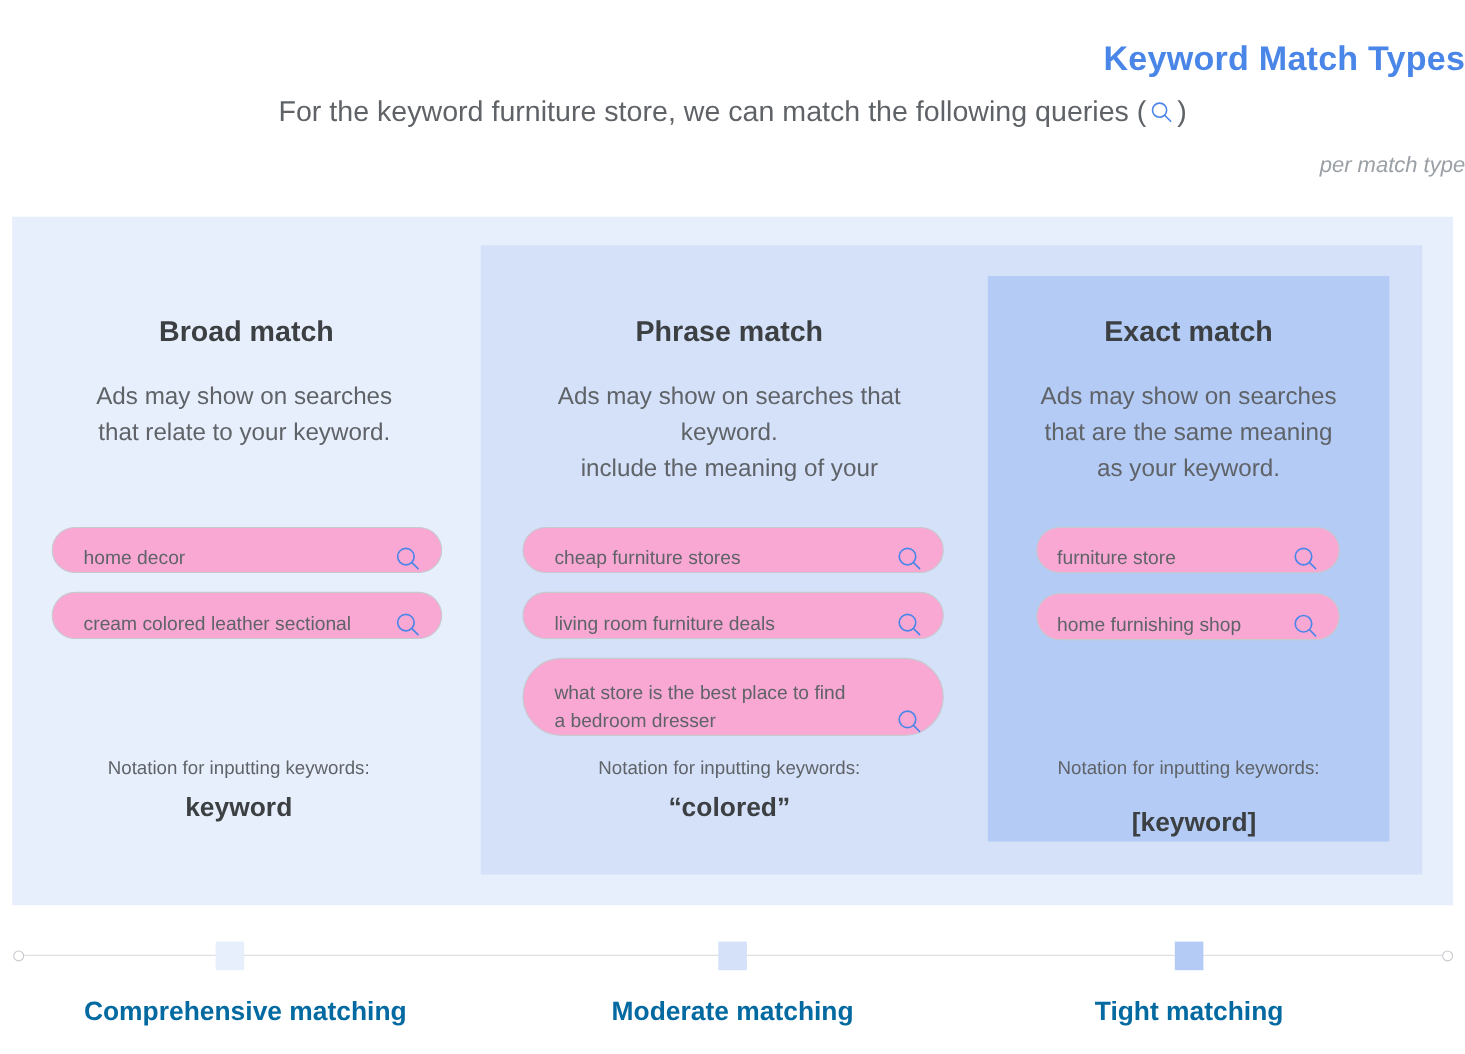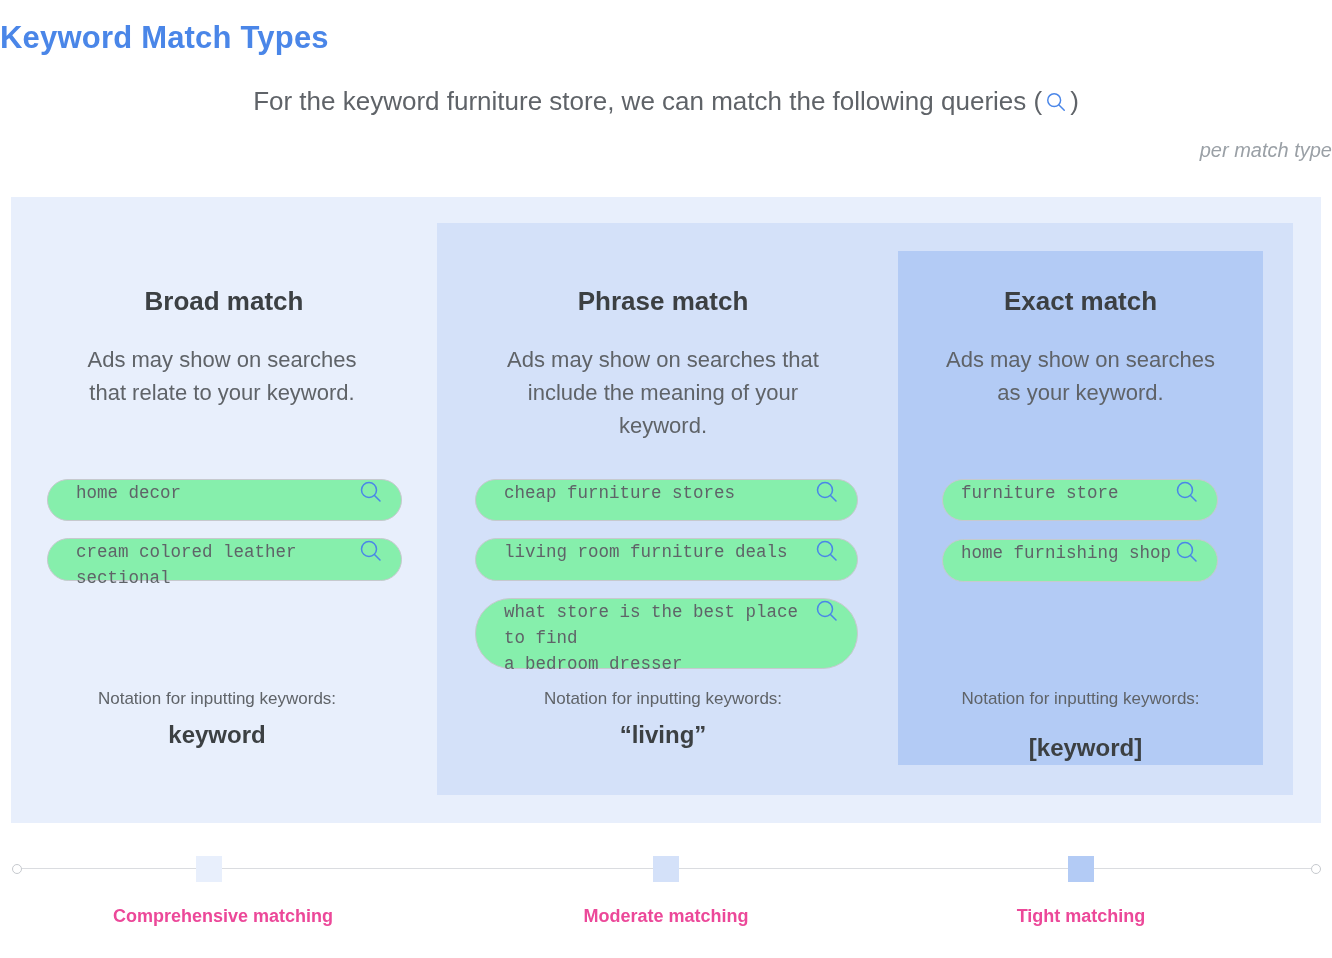--- a/index.html
+++ b/index.html
@@ -1,44 +1,44 @@
 <!DOCTYPE html>
 <html><head>
 <meta charset="utf-8">
 <style>
   html, body { margin:0; padding:0; }
   body { width:1332px; height:958px; position:relative; background:#ffffff; overflow:hidden;
          font-family:"Liberation Sans", "DejaVu Sans", sans-serif; color:#3c4043; }
   .abs { position:absolute; }
-  #title { left:0; width:1332px; top:20px; font-size:31px; font-weight:bold; color:#4a86e8; text-align:left; letter-spacing:0.2px; }
+  #title { left:0; width:1332px; top:36px; font-size:31px; font-weight:bold; color:#4a86e8; text-align:right; letter-spacing:0.2px; }
   #subtitle { left:0; width:1332px; top:86px; font-size:26px; color:#5f6368; text-align:center; }
   #subtitle .paren { color:#5f6368; }
   #subtitle .qicon { display:inline-block; width:22px; height:22px; vertical-align:-3px; margin:0 3px; }
   #permatch { left:0; width:1332px; top:139px; font-size:20px; font-style:italic; color:#9aa0a6; text-align:right; }
 
   #panel-outer { left:11px; top:197px; width:1310px; height:626px; background:#e8effc; }
   #panel-phrase { left:437px; top:223px; width:856px; height:572px; background:#d4e1f9; }
   #panel-exact { left:898px; top:251px; width:365px; height:514px; background:#b3cbf5; }
 
   .col-heading { font-size:26px; font-weight:bold; color:#3c4043; text-align:center; }
   .col-desc { font-size:22px; line-height:33px; color:#5f6368; text-align:center; }
 
-  .pill { background:#86efac; border:1px solid #c6c9ce; border-radius:22px; box-sizing:border-box;
-          display:flex; align-items:flex-start; padding-left:28px; padding-right:18px;font-family:Liberation Mono, monospace; }
+  .pill { background:#f9a8d4; border:1px solid #c6c9ce; border-radius:22px; box-sizing:border-box;
+          display:flex; align-items:flex-end; padding-left:28px; padding-right:18px; }
   .pill .ptext { flex:1; font-size:17.5px; color:#5f6368; line-height:26px; }
   .pill .picon { width:24px; height:24px; flex:none; }
   .pill.tall { border-radius:36px; }
 
   .notation-label { font-size:17px; color:#5f6368; text-align:center; }
   .notation-value { font-size:24px; font-weight:bold; color:#3c4043; text-align:center; }
 
   #tl-line { left:22px; top:868px; width:1289px; height:1px; background:#dadce0; }
   .tl-end { width:10px; height:10px; border:1px solid #c6c9ce; border-radius:50%; background:#fff; box-sizing:border-box; }
   .tl-square { width:26px; height:26px; }
-  .tl-label { font-size:18px; font-weight:bold; color:#ec4899; text-align:center; }
+  .tl-label { font-size:24px; font-weight:bold; color:#0369a1; text-align:center; }
 </style>
 </head>
 <body>
 
 <div id="title" class="abs">Keyword Match Types</div>
 <div id="subtitle" class="abs">
   <span>For the keyword furniture store, we can match the following queries</span>
   <span class="paren">(</span><span class="qicon"><svg width="22" height="22" viewBox="0 0 24 24">
         <circle cx="10" cy="10" r="7" fill="none" stroke="#4a86e8" stroke-width="1.6"></circle>
         <line x1="15" y1="15" x2="21" y2="21" stroke="#4a86e8" stroke-width="1.6" stroke-linecap="round"></line>
@@ -68,22 +68,22 @@
         <circle cx="10" cy="10" r="7.5" fill="none" stroke="#4a86e8" stroke-width="1.5"></circle>
         <line x1="15.5" y1="15.5" x2="21" y2="21" stroke="#4a86e8" stroke-width="1.5" stroke-linecap="round"></line>
       </svg></span>
 </div>
 <div class="abs notation-label" style="left:24px; width:386px; top:689px;">Notation for inputting keywords:</div>
 <div class="abs notation-value" style="left:24px; width:386px; top:721px;">keyword</div>
 
 <div class="abs col-heading" style="left:463px; width:400px; top:286px;">Phrase match</div>
 <div class="abs col-desc" style="left:463px; width:400px; top:343px;">
   <div>Ads may show on searches that</div>
+  <div>keyword.</div>
   <div>include the meaning of your</div>
-  <div>keyword.</div>
 </div>
 <div class="abs pill" style="left:475px; top:479px; width:383px; height:42px;">
   <span class="ptext">cheap furniture stores</span>
   <span class="picon"><svg width="24" height="24" viewBox="0 0 24 24">
         <circle cx="10" cy="10" r="7.5" fill="none" stroke="#4a86e8" stroke-width="1.5"></circle>
         <line x1="15.5" y1="15.5" x2="21" y2="21" stroke="#4a86e8" stroke-width="1.5" stroke-linecap="round"></line>
       </svg></span>
 </div>
 <div class="abs pill" style="left:475px; top:538px; width:383px; height:43px;">
   <span class="ptext">living room furniture deals</span>
@@ -96,25 +96,26 @@
   <span class="ptext">
     <div>what store is the best place to find</div>
     <div>a bedroom dresser</div>
   </span>
   <span class="picon"><svg width="24" height="24" viewBox="0 0 24 24">
         <circle cx="10" cy="10" r="7.5" fill="none" stroke="#4a86e8" stroke-width="1.5"></circle>
         <line x1="15.5" y1="15.5" x2="21" y2="21" stroke="#4a86e8" stroke-width="1.5" stroke-linecap="round"></line>
       </svg></span>
 </div>
 <div class="abs notation-label" style="left:463px; width:400px; top:689px;">Notation for inputting keywords:</div>
-<div class="abs notation-value" style="left:463px; width:400px; top:721px;">“living”</div>
+<div class="abs notation-value" style="left:463px; width:400px; top:721px;">“colored”</div>
 
 <div class="abs col-heading" style="left:898px; width:365px; top:286px;">Exact match</div>
 <div class="abs col-desc" style="left:898px; width:365px; top:343px;">
   <div>Ads may show on searches</div>
+  <div>that are the same meaning</div>
   <div>as your keyword.</div>
 </div>
 <div class="abs pill" style="left:942px; top:479px; width:276px; height:42px; padding-left:18px;">
   <span class="ptext">furniture store</span>
   <span class="picon"><svg width="24" height="24" viewBox="0 0 24 24">
         <circle cx="10" cy="10" r="7.5" fill="none" stroke="#4a86e8" stroke-width="1.5"></circle>
         <line x1="15.5" y1="15.5" x2="21" y2="21" stroke="#4a86e8" stroke-width="1.5" stroke-linecap="round"></line>
       </svg></span>
 </div>
 <div class="abs pill" style="left:942px; top:539px; width:276px; height:43px; padding-left:18px;">

